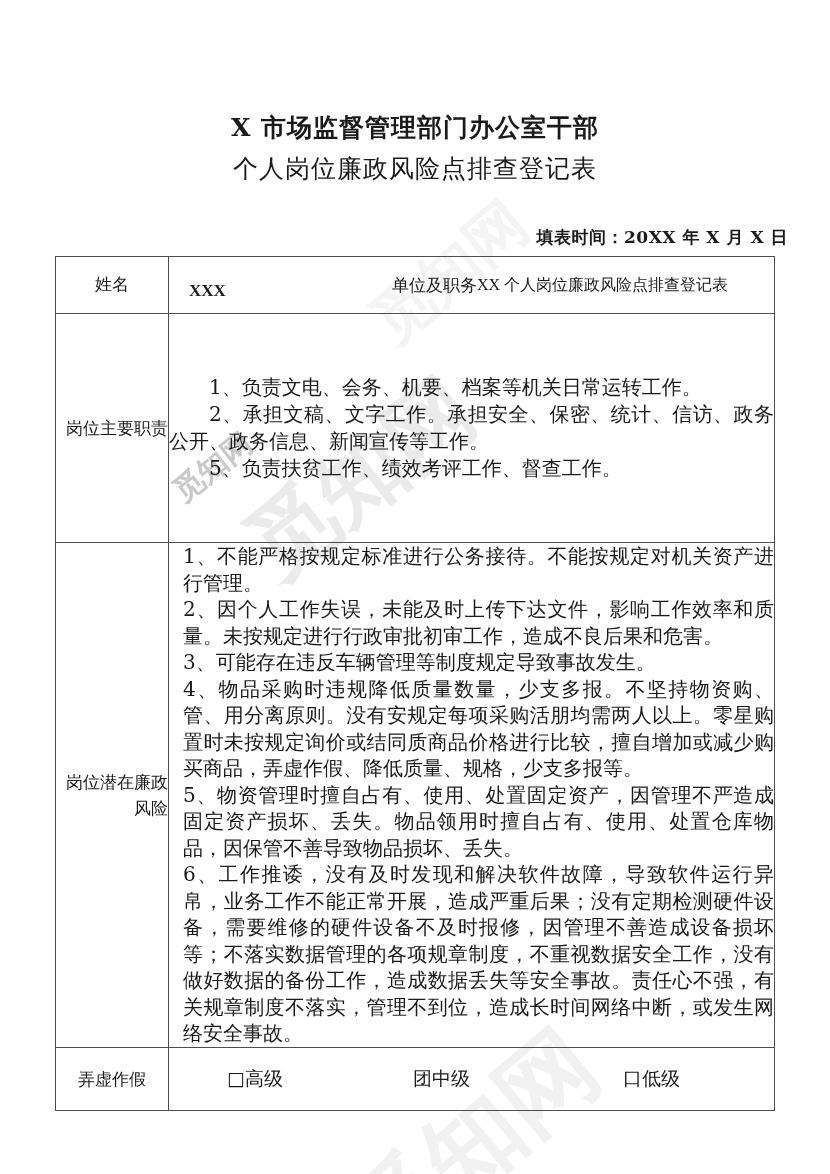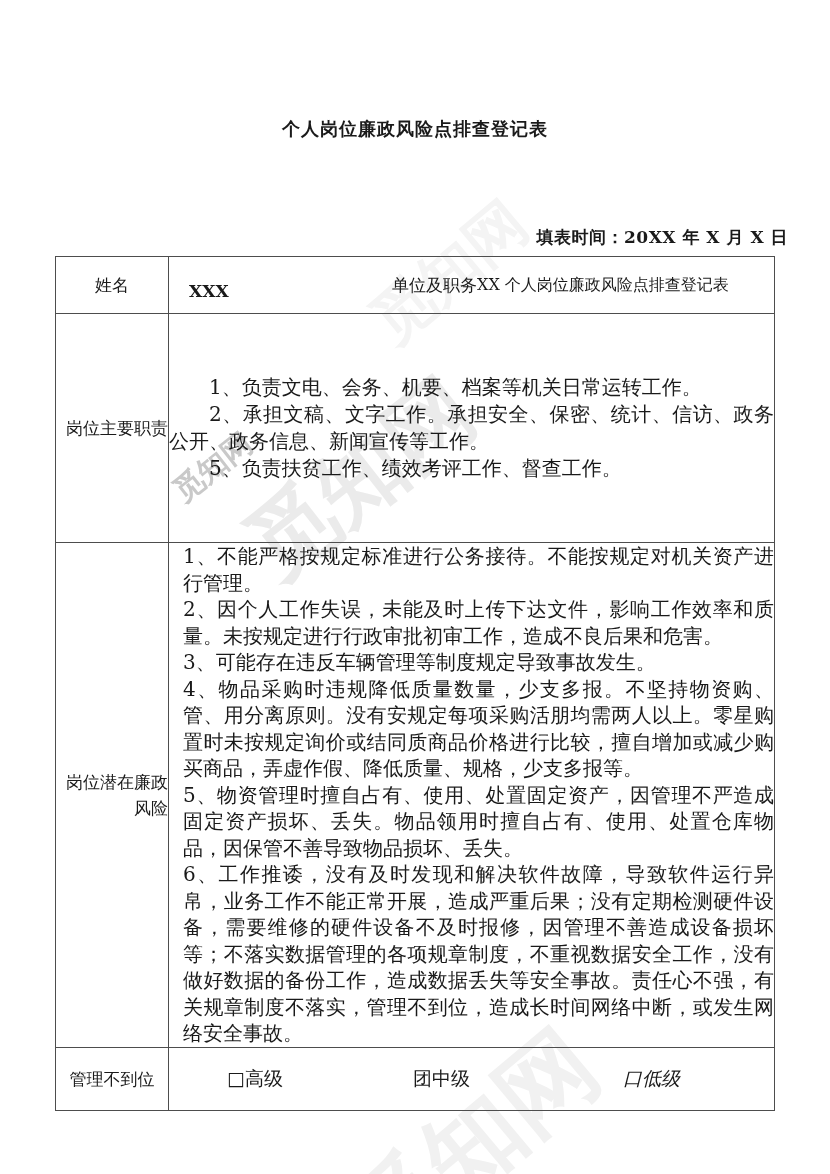--- a/index.html
+++ b/index.html
@@ -72,22 +72,22 @@
     text-align: center;
   }
   .title-line1 {
     font-size: 25px;
     font-weight: bold;
     letter-spacing: 1px;
     line-height: 40px;
   }
   .title-line2 {
     font-family: "DejaVu Sans", "Liberation Sans", sans-serif;
-    font-size: 18px;
-    font-weight: bold;
+    font-size: 25px;
+    font-weight: normal;
     letter-spacing: 1px;
     line-height: 42px;
   }
 
   .fill-date {
     position: absolute;
     right: 42px;
     top: 226px;
     font-size: 17px;
     font-weight: bold;
@@ -111,21 +111,21 @@
   .col-label { width: 113px; }
 
   .label-cell {
     text-align: center;
     font-size: 17px;
     line-height: 26px;
     padding: 4px 8px;
   }
   .label-cell.tall { font-size: 17px; text-align: right; }
 
-  .row-name td { height: 56px; }
+  .row-name td { height: 56px; font-family: Liberation Serif, serif; }
 
   .name-row-inner {
     display: flex;
     align-items: center;
     padding: 0 0 0 20px;
     font-size: 16px;
   }
   .name-value {
     font-weight: bold;
     font-size: 17px;
@@ -168,33 +168,34 @@
     align-items: center;
     font-size: 19px;
     padding-left: 58px;
     gap: 7px;
   }
   .level-opt {
     width: 178px;
     text-align: left;
   }
   .level-opt:nth-child(2) { padding-left: 28px; }
-  .level-opt:nth-child(3) { padding-left: 52px; font-style: italic; }
+  .level-opt:nth-child(3) { padding-left: 52px; }
 </style>
 </head>
 <body>
 
 <div class="page">
 
   <div class="watermark wm-row">觅知网</div>
   <div class="watermark wm-mid">觅知网</div>
   <div class="watermark wm-mid2">觅知网</div>
   <div class="watermark wm-bottom">觅知网</div>
 
   <div class="title-block">
+    <div class="title-line1">X 市场监督管理部门办公室干部</div>
     <div class="title-line2">个人岗位廉政风险点排查登记表</div>
   </div>
 
   <div class="fill-date">填表时间：20XX 年 X 月 X 日</div>
 
   <table class="form-table">
     <colgroup>
       <col class="col-label">
       <col>
     </colgroup>
@@ -225,21 +226,21 @@
           <p>1、不能严格按规定标准进行公务接待。不能按规定对机关资产进行管理。</p>
           <p>2、因个人工作失误，未能及时上传下达文件，影响工作效率和质量。未按规定进行行政审批初审工作，造成不良后果和危害。</p>
           <p>3、可能存在违反车辆管理等制度规定导致事故发生。</p>
           <p>4、物品采购时违规降低质量数量，少支多报。不坚持物资购、管、用分离原则。没有安规定每项采购活朋均需两人以上。零星购置时未按规定询价或结同质商品价格进行比较，擅自增加或减少购买商品，弄虚作假、降低质量、规格，少支多报等。</p>
           <p>5、物资管理时擅自占有、使用、处置固定资产，因管理不严造成固定资产损坏、丢失。物品领用时擅自占有、使用、处置仓库物品，因保管不善导致物品损坏、丢失。</p>
           <p>6、工作推诿，没有及时发现和解决软件故障，导致软件运行异帛，业务工作不能正常开展，造成严重后果；没有定期检测硬件设备，需要维修的硬件设备不及时报修，因管理不善造成设备损坏等；不落实数据管理的各项规章制度，不重视数据安全工作，没有做好数据的备份工作，造成数据丢失等安全事故。责任心不强，有关规章制度不落实，管理不到位，造成长时间网络中断，或发生网络安全事故。</p>
         </td>
       </tr>
 
       <tr class="level-row">
-        <td class="label-cell">管理不到位</td>
+        <td class="label-cell">弄虚作假</td>
         <td>
           <div class="level-options">
             <span class="level-opt">□高级</span>
             <span class="level-opt">团中级</span>
             <span class="level-opt">口低级</span>
           </div>
         </td>
       </tr>
     </tbody>
   </table>

